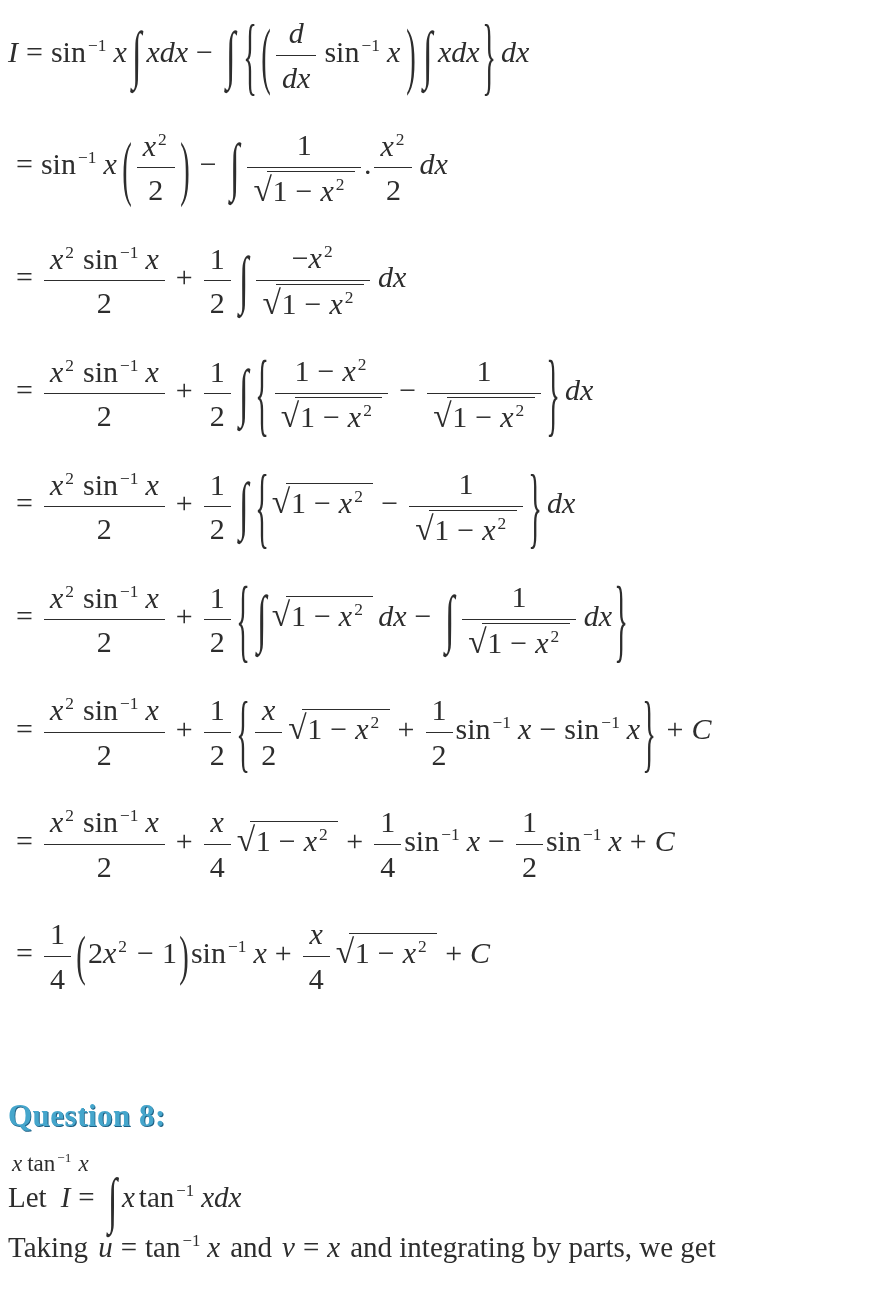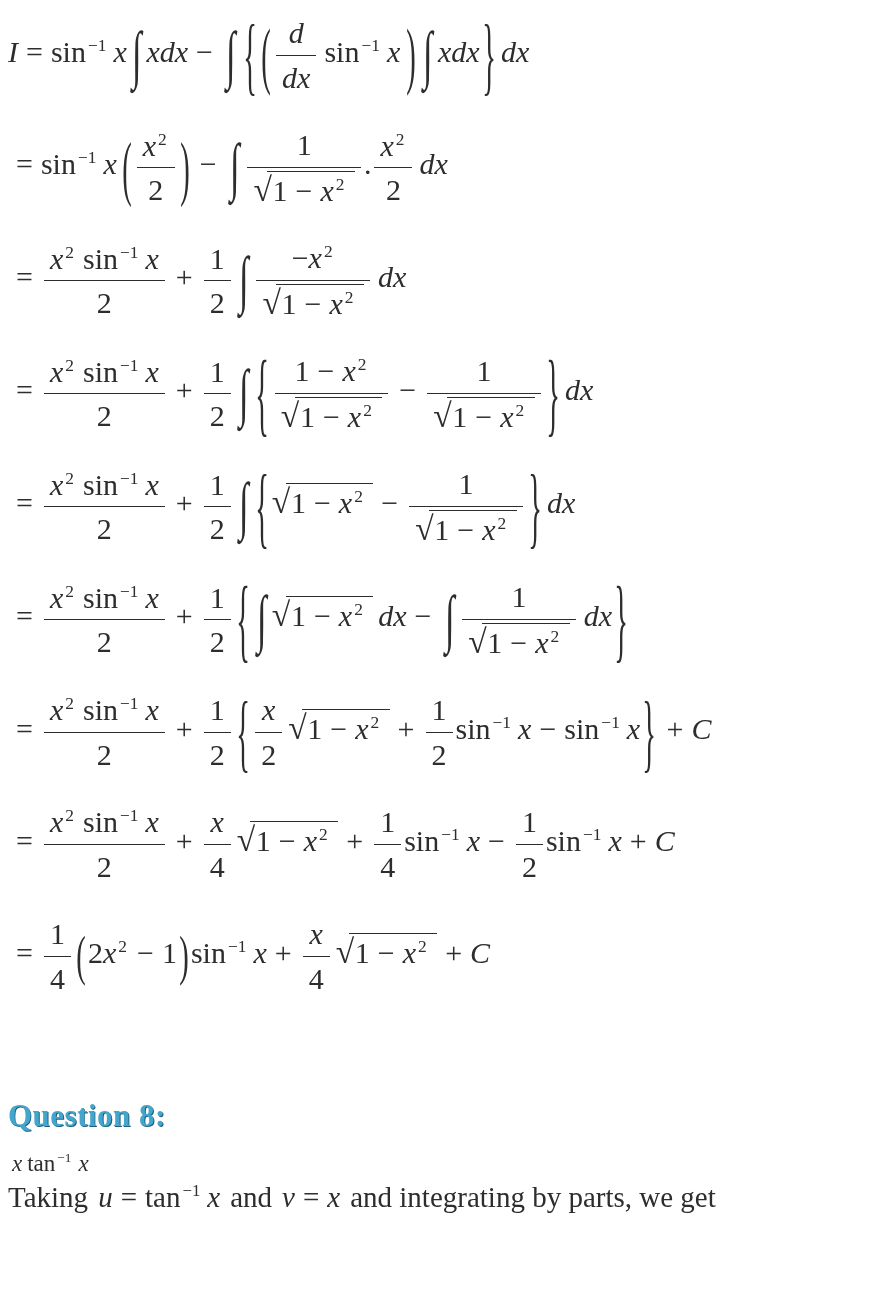--- a/index.html
+++ b/index.html
@@ -79,14 +79,15 @@
         <span class="rc"><span class="m-r">1</span><span class="m-o">−</span><span class="m-i">x</span><span class="m-s">2</span></span>
       </span><span class="m-o">+</span><span class="m-f"><span class="num"><span class="m-r">1</span></span><span class="den"><span class="m-r">4</span></span></span><span class="m-r">sin</span><span class="m-s">−1</span><span class="m-g" style="width: 5px;"></span><span class="m-i">x</span><span class="m-o">−</span><span class="m-f"><span class="num"><span class="m-r">1</span></span><span class="den"><span class="m-r">2</span></span></span><span class="m-r">sin</span><span class="m-s">−1</span><span class="m-g" style="width: 5px;"></span><span class="m-i">x</span><span class="m-o">+</span><span class="m-i">C</span></div>
   <div class="eq"><span class="m-o">=</span><span class="m-f"><span class="num"><span class="m-r">1</span></span><span class="den"><span class="m-r">4</span></span></span><span class="m-b" style="transform: scale(0.95, 1.8);">(</span><span class="m-r">2</span><span class="m-i">x</span><span class="m-s">2</span><span class="m-o">−</span><span class="m-r">1</span><span class="m-b" style="transform: scale(0.95, 1.8);">)</span><span class="m-r">sin</span><span class="m-s">−1</span><span class="m-g" style="width: 5px;"></span><span class="m-i">x</span><span class="m-o">+</span><span class="m-f"><span class="num"><span class="m-i">x</span></span><span class="den"><span class="m-r">4</span></span></span><span class="m-g" style="width: 3px;"></span><span class="m-q">
         <span class="rad">√</span>
         <span class="rc"><span class="m-r">1</span><span class="m-o">−</span><span class="m-i">x</span><span class="m-s">2</span></span>
       </span><span class="m-o">+</span><span class="m-i">C</span></div>
 
   <div class="q-head">Question 8:</div>
   <div class="eq expr"><span class="m-i">x</span><span class="m-g" style="width: 5px;"></span><span class="m-r">tan</span><span class="m-s">−1</span><span class="m-g" style="width: 5px;"></span><span class="m-i">x</span></div>
 
+  <div class="eq line-text"><span class="m-r">Let</span><span class="m-g" style="width: 14px;"></span><span class="m-i">I</span><span class="m-o">=</span><span class="m-n">∫</span><span class="m-i">x</span><span class="m-g" style="width: 4px;"></span><span class="m-r">tan</span><span class="m-s">−1</span><span class="m-g" style="width: 5px;"></span><span class="m-i">xdx</span></div>
   <div class="eq line-text"><span class="m-r">Taking</span><span class="m-g" style="width: 10px;"></span><span class="m-i">u</span><span class="m-o">=</span><span class="m-r">tan</span><span class="m-s">−1</span><span class="m-g" style="width: 5px;"></span><span class="m-i">x</span><span class="m-g" style="width: 10px;"></span><span class="m-r">and</span><span class="m-g" style="width: 10px;"></span><span class="m-i">v</span><span class="m-o">=</span><span class="m-i">x</span><span class="m-g" style="width: 10px;"></span><span class="m-r">and integrating by parts, we get</span></div>
 </div>
 
 </body></html>

